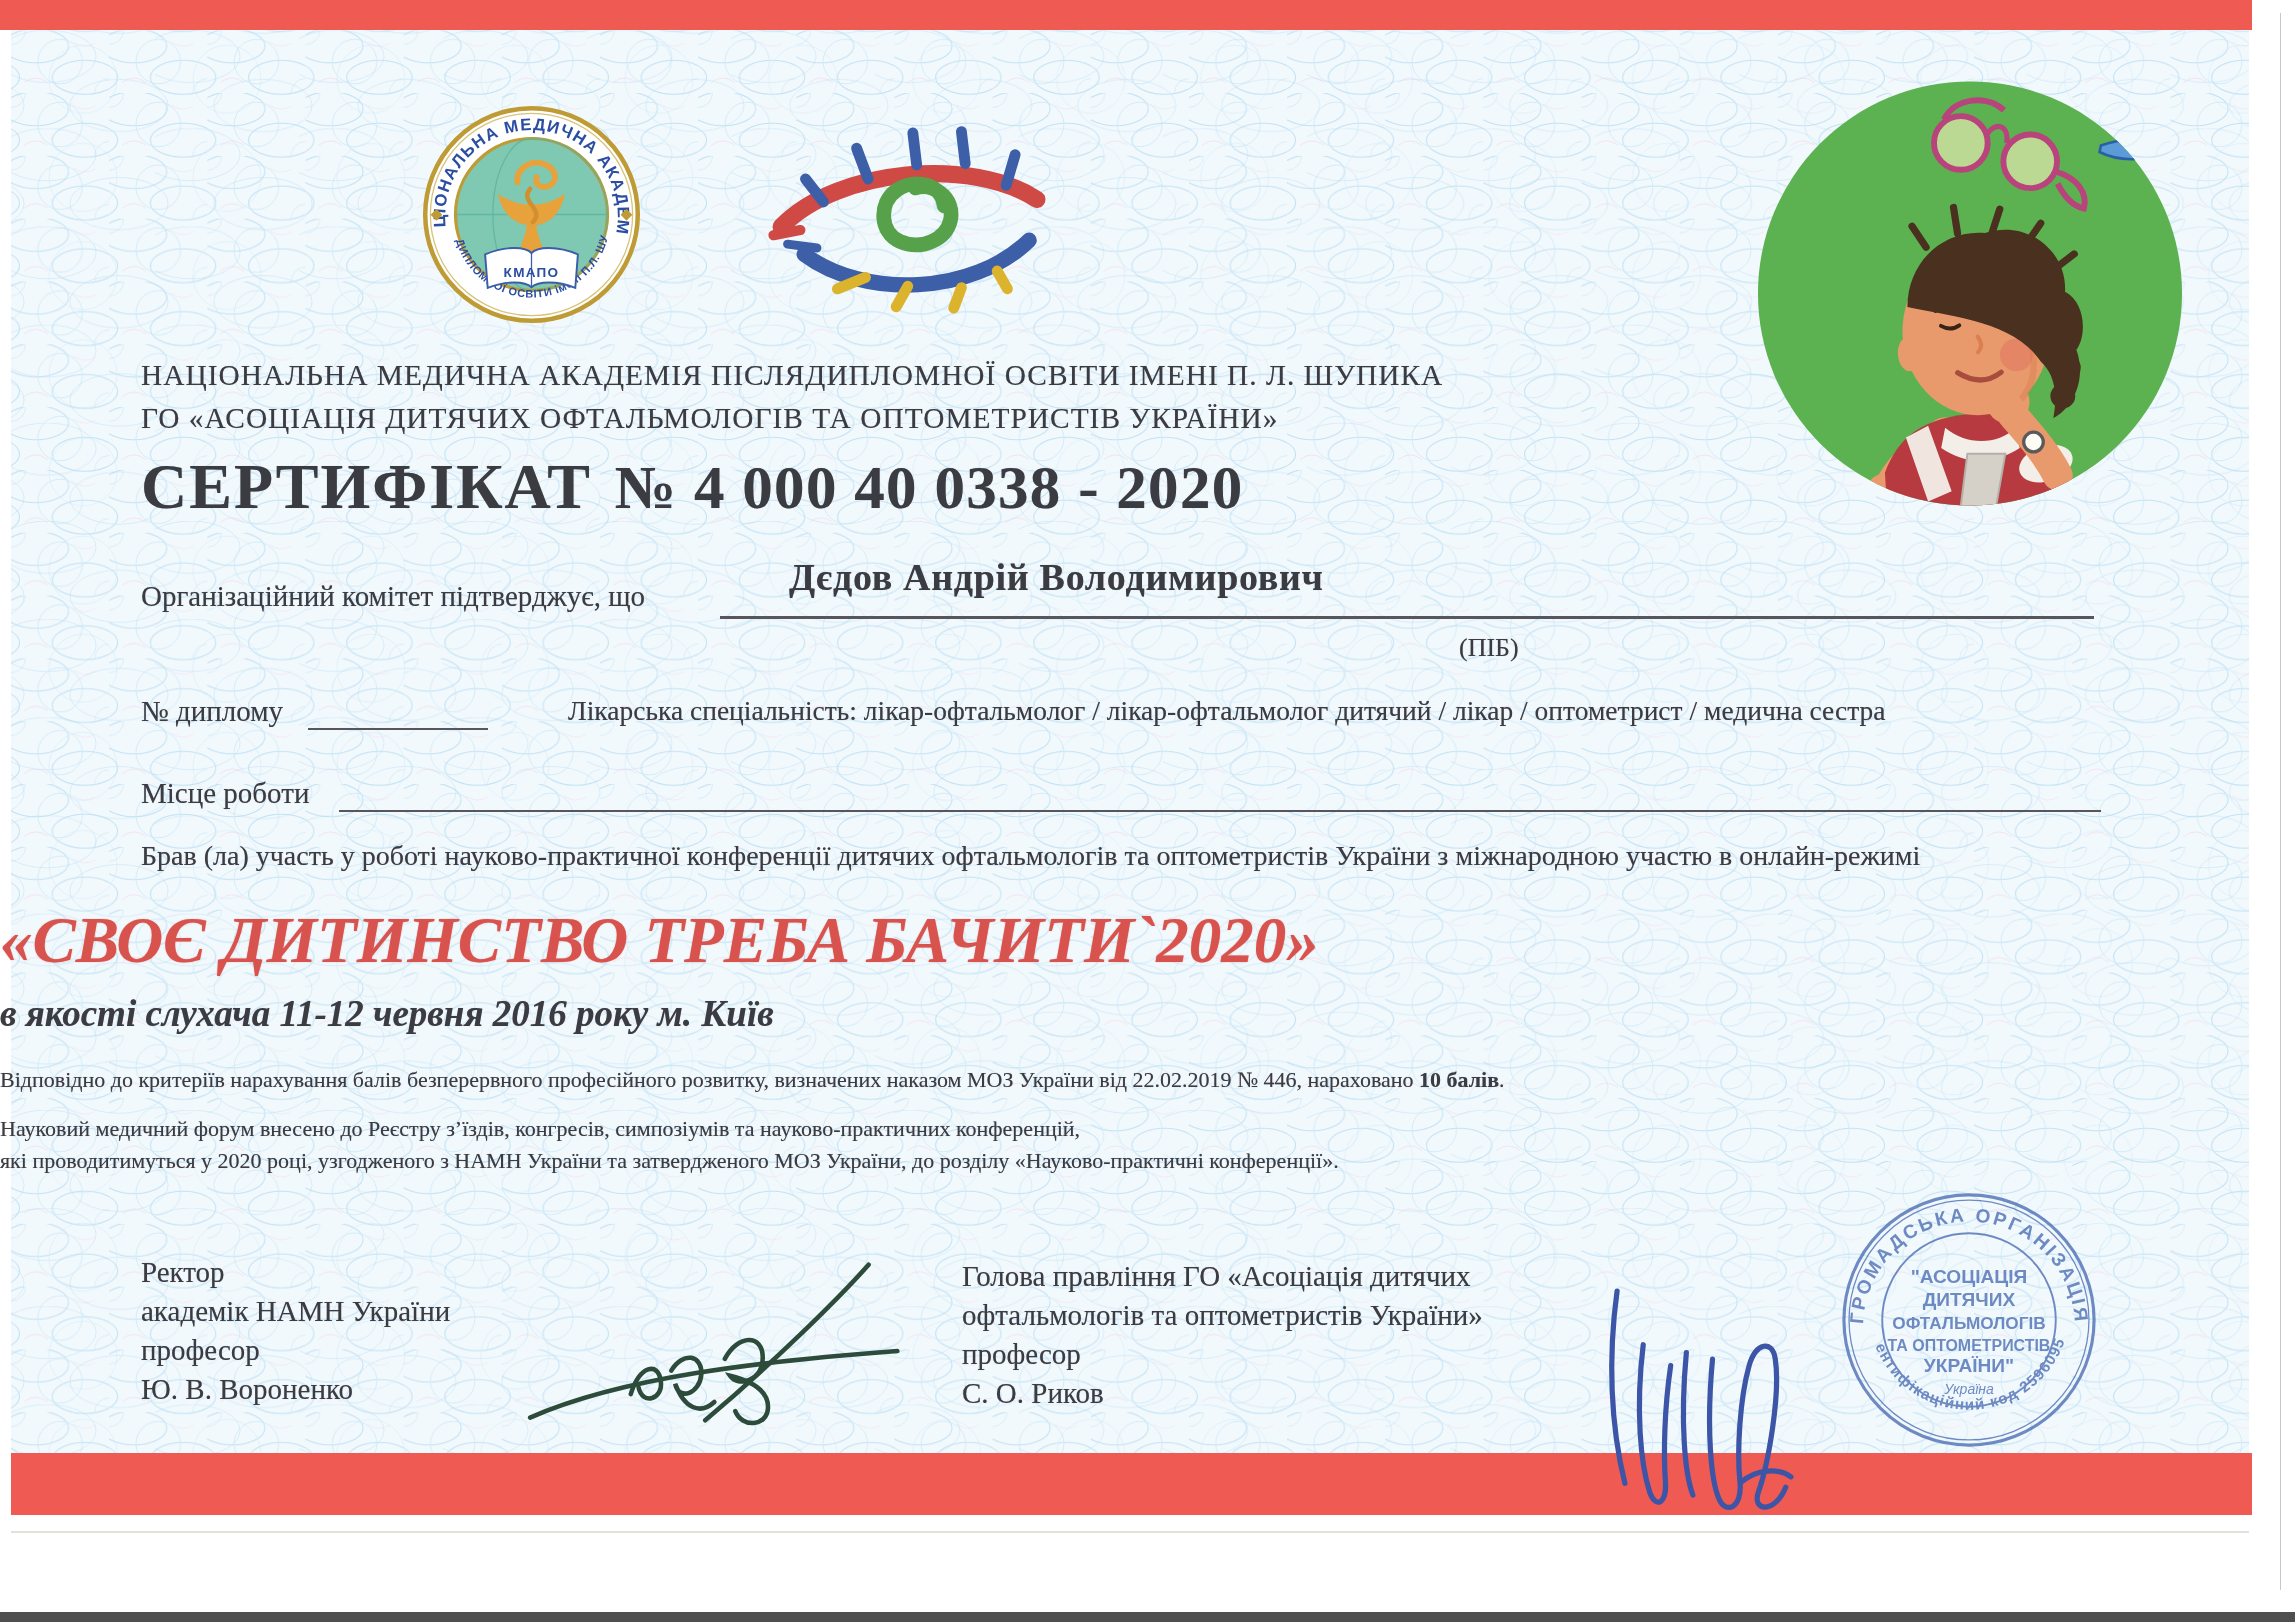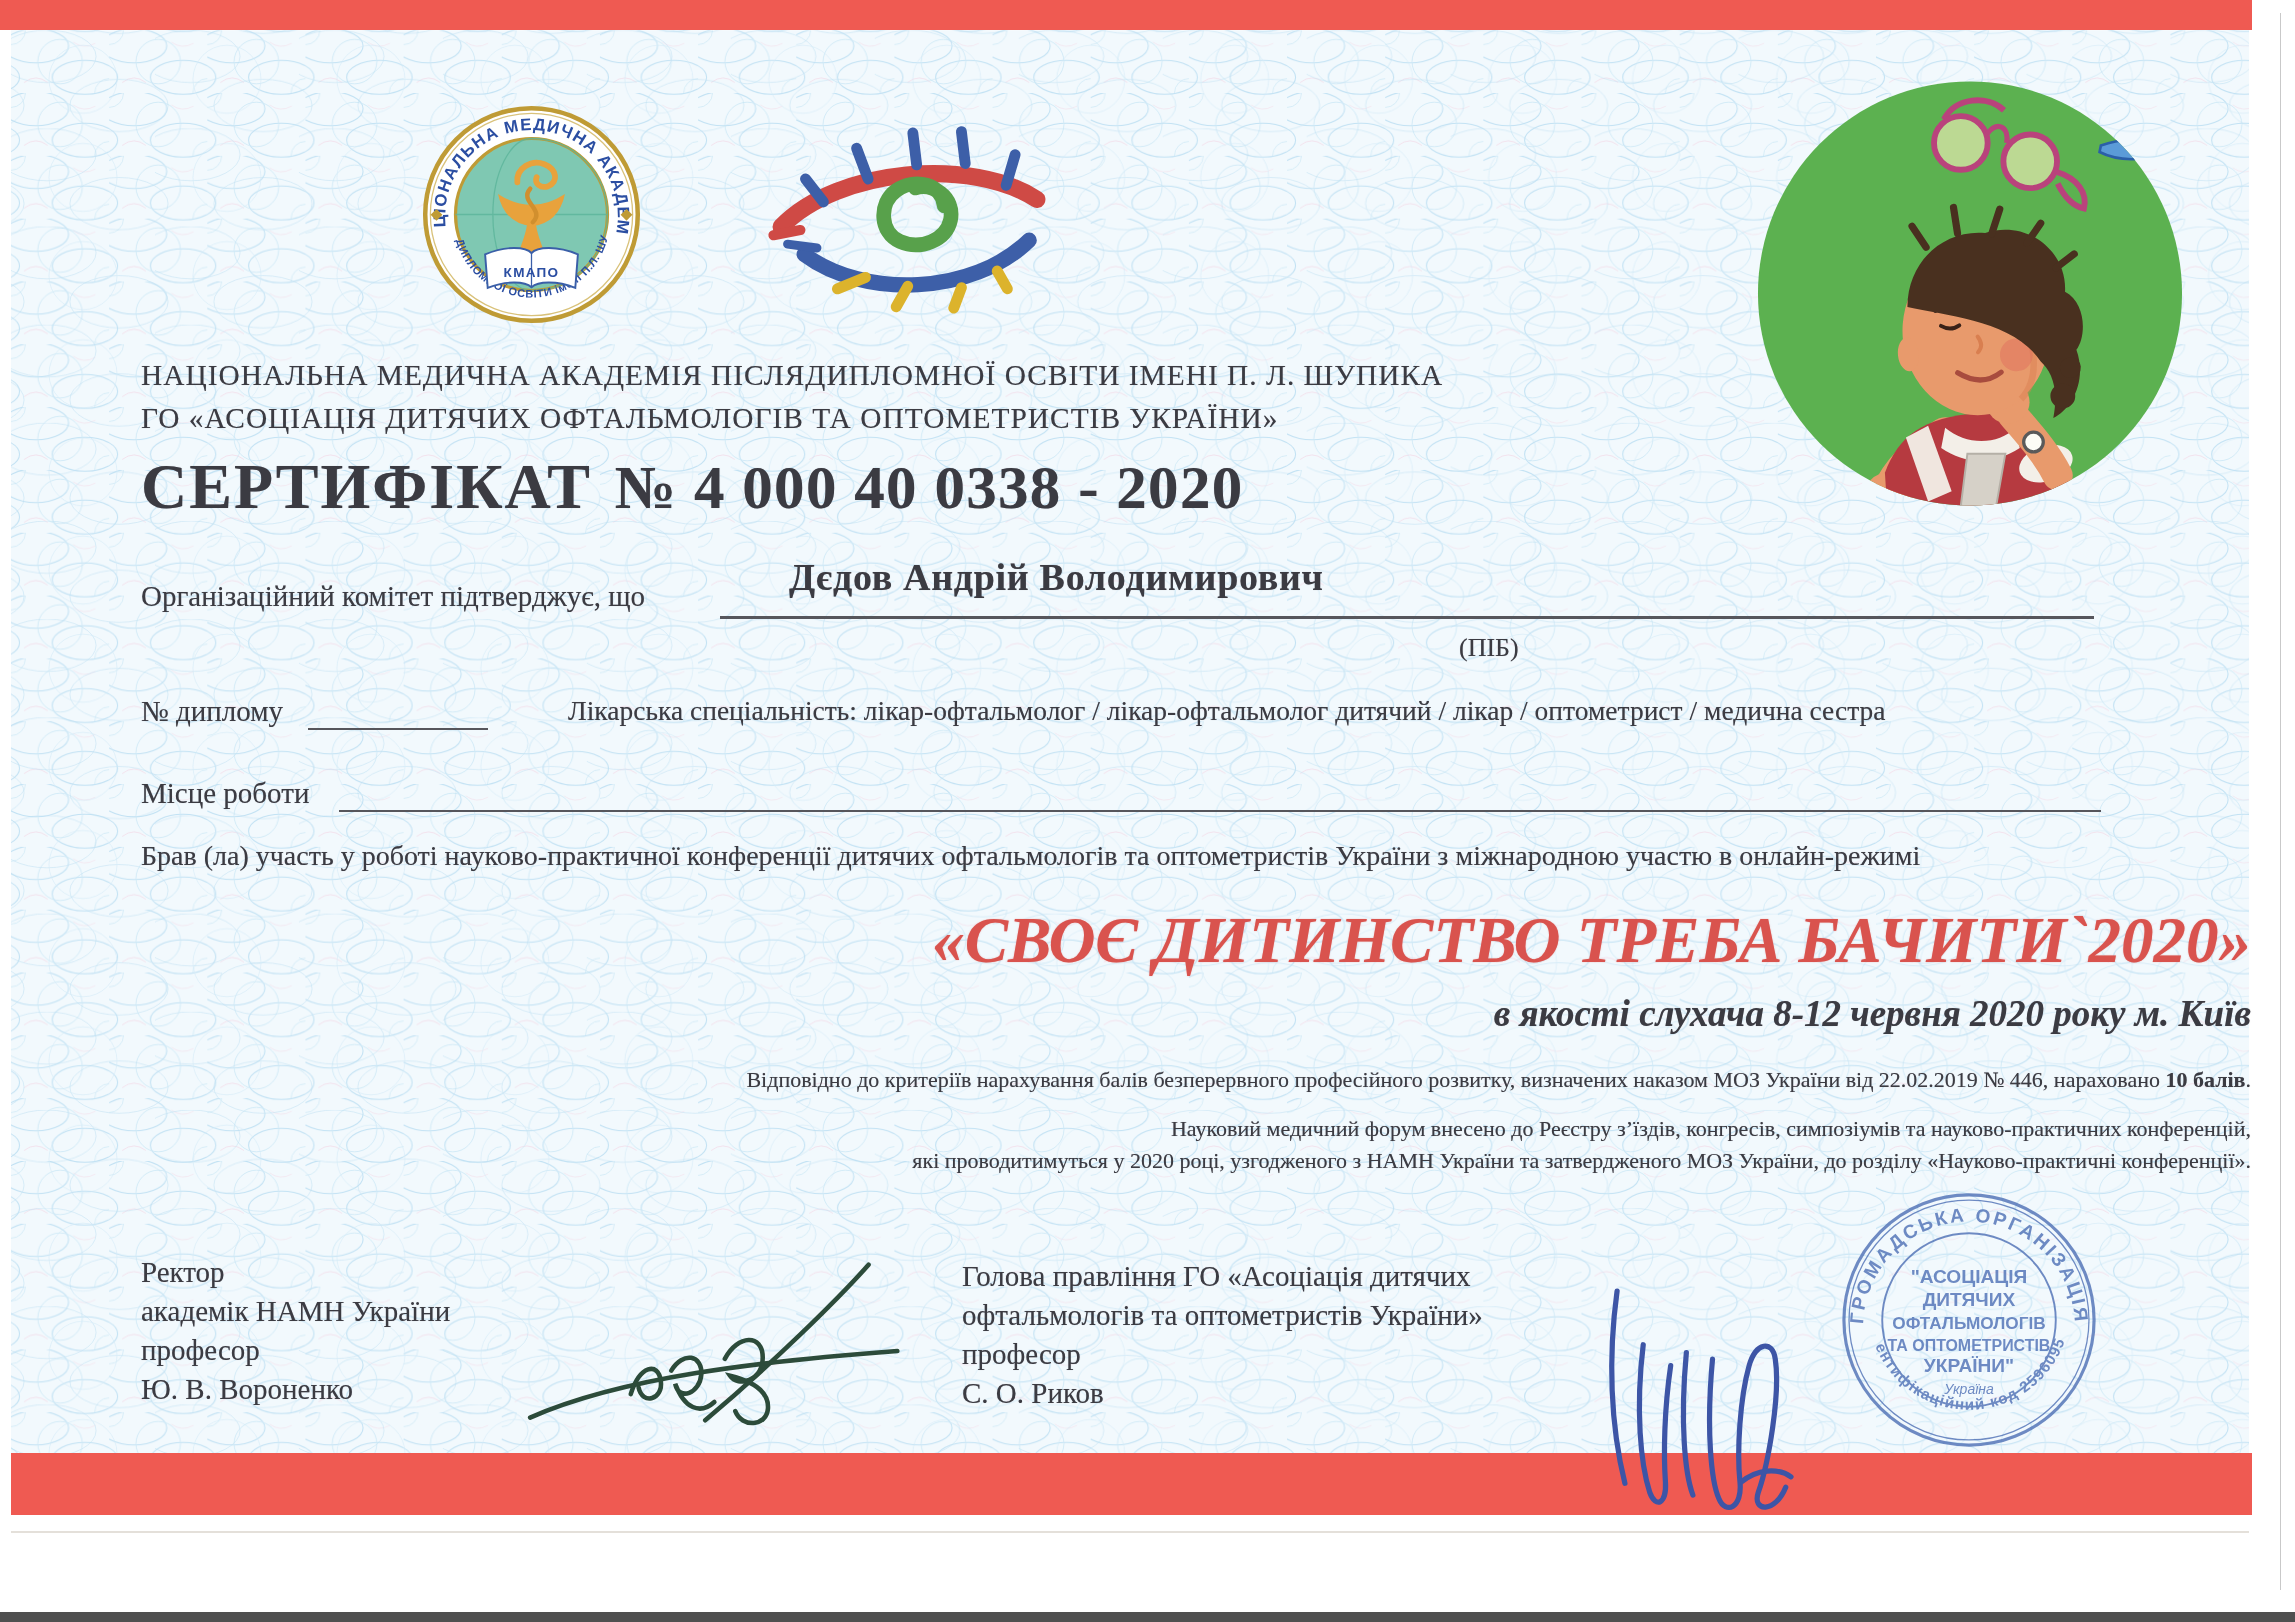--- a/index.html
+++ b/index.html
@@ -3,21 +3,21 @@
 <meta charset="utf-8">
 <style>
   html,body{margin:0;padding:0;background:#ffffff;width:2295px;height:1623px;overflow:hidden;
     font-family:"Liberation Serif", serif;}
   .page{position:relative;width:2295px;height:1623px;background:#ffffff;}
   .abs{position:absolute;}
   .txt{color:#3b3b42;text-shadow:0 0 0.7px rgba(60,60,75,.45);}
   .band{background:#ef5a52;}
   .rule{background:#56565c;}
   .serif{font-family:"Liberation Serif", serif;}
-  .center{text-align:right;}
+  .center{text-align:left;}
   .bold{font-weight:bold;}
   .org-line{font-size:29.4px;letter-spacing:1px;white-space:nowrap;}
   .cert-row{display:flex;align-items:baseline;gap:23px;}
   .cert-title{font-size:64px;font-weight:bold;letter-spacing:2px;}
   .cert-number{font-size:61px;font-weight:bold;letter-spacing:1.3px;}
   .label{font-size:29px;white-space:nowrap;}
   .name{font-size:38px;font-weight:bold;letter-spacing:0.7px;white-space:nowrap;}
   .small-cap{font-size:26px;}
   .event-title{font-size:65px;font-weight:bold;font-style:italic;color:#d9534e;white-space:nowrap;
     text-shadow:0 0 1.3px rgba(217,83,78,.5);}
@@ -195,21 +195,21 @@
   <div class="abs txt label" style="left:141px;top:695px;">№ диплому</div>
   <div class="abs" style="left:308px;top:728px;width:180px;height:2px;background:#56565c;"></div>
   <div class="abs txt label" style="left:568px;top:695px;font-size:27.5px;">Лікарська спеціальність: лікар-офтальмолог / лікар-офтальмолог дитячий / лікар / оптометрист / медична сестра</div>
 
   <div class="abs txt label" style="left:141px;top:777px;">Місце роботи</div>
   <div class="abs rule" style="left:339px;top:810px;width:1762px;height:2px;"></div>
 
   <div class="abs txt" style="left:141px;top:840px;width:2015px;font-size:28px;">Брав (ла) участь у роботі науково-практичної конференції  дитячих офтальмологів та оптометристів України  з міжнародною участю в онлайн-режимі</div>
 
   <div class="abs center event-title" style="left:0;top:903px;width:2251px;">«СВОЄ ДИТИНСТВО ТРЕБА БАЧИТИ`2020»</div>
-  <div class="abs txt center event-details" style="left:0;top:992px;width:2251px;">в якості слухача 8-12 червня 2020 року м. Київ</div>
+  <div class="abs txt center event-details" style="left:0;top:992px;width:2251px;">в якості слухача 11-12 червня 2016 року м. Київ</div>
 
   <div class="abs center credits txt" style="left:0;top:1067px;width:2251px;">
     <span>Відповідно до критеріїв нарахування балів безперервного професійного розвитку, визначених наказом МОЗ України від 22.02.2019 № 446, нараховано </span><span class="bold">10 балів</span><span>.</span>
   </div>
   <div class="abs center credits txt" style="left:0;top:1116px;width:2251px;">Науковий медичний форум внесено до Реєстру з’їздів, конгресів, симпозіумів та науково-практичних конференцій,</div>
   <div class="abs center credits txt" style="left:0;top:1148px;width:2251px;">які проводитимуться у 2020 році, узгодженого з НАМН України та затвердженого  МОЗ України, до розділу «Науково-практичні конференції».</div>
 
   <div class="abs" style="left:141px;top:1253px;">
     <div class="txt sig-line">Ректор</div>
     <div class="txt sig-line">академік НАМН України</div>

